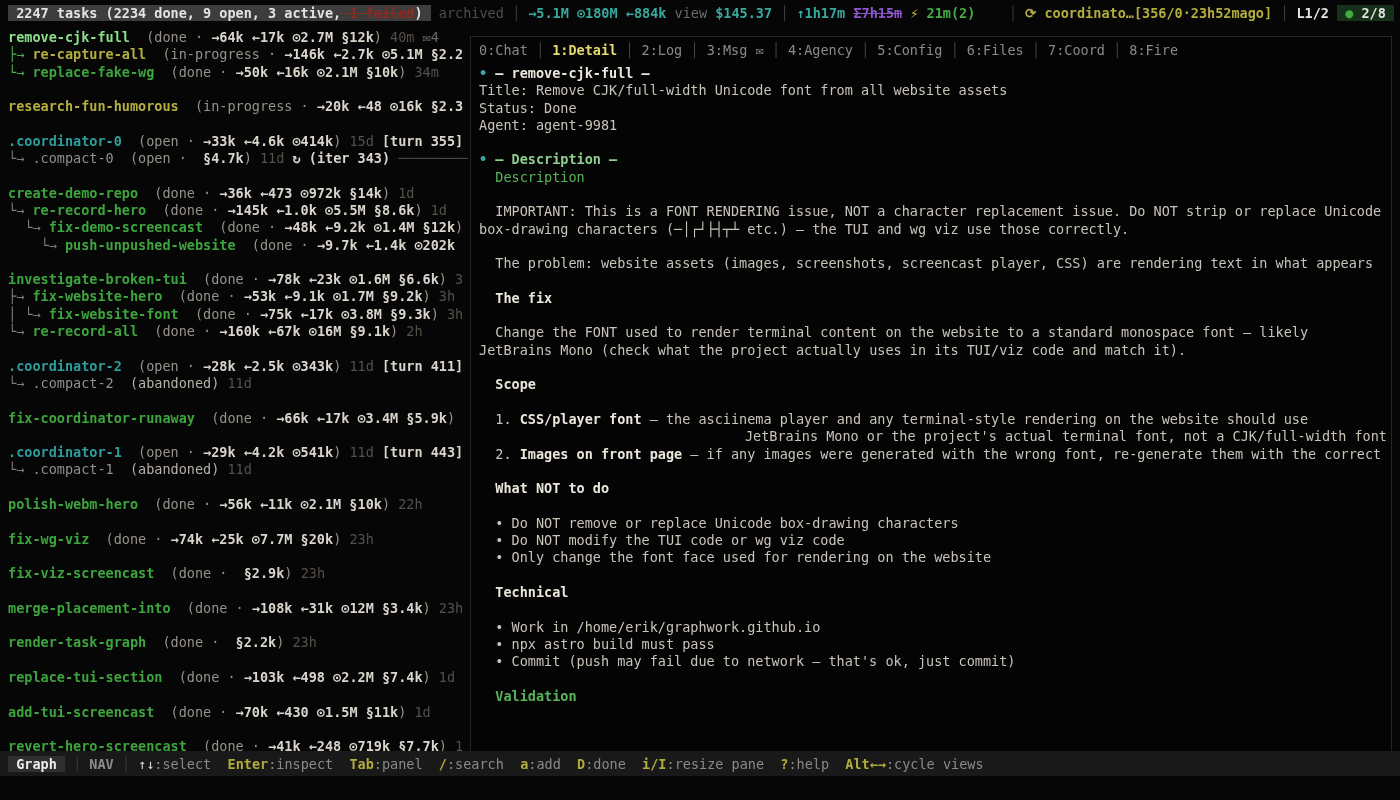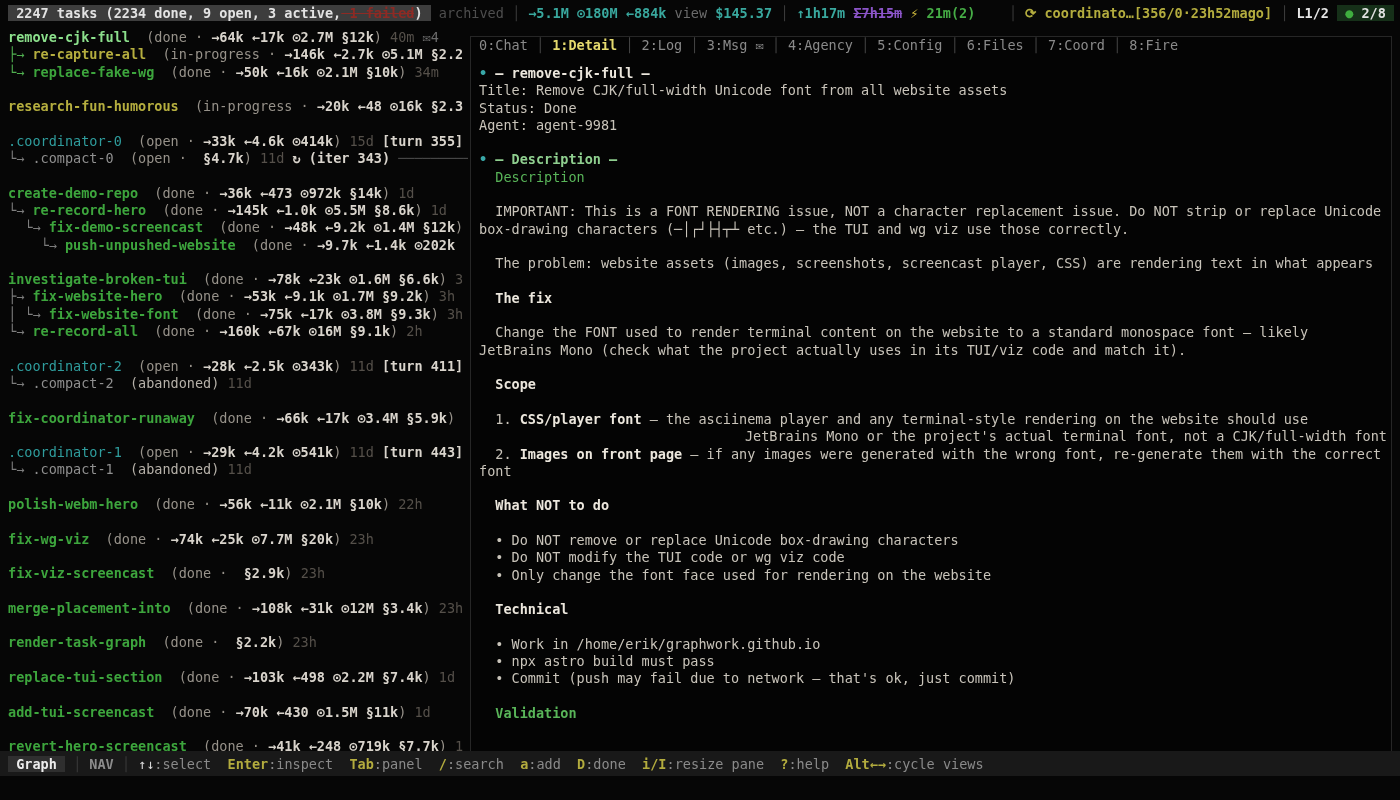--- a/index.html
+++ b/index.html
@@ -2,21 +2,21 @@
 <html><head>
 <meta charset="utf-8">
 <style>
   *{margin:0;padding:0;box-sizing:border-box}
   html,body{width:1400px;height:800px;overflow:hidden}
   body{background:#060606;font-family:"DejaVu Sans Mono","Liberation Mono",monospace;font-size:13.5px;position:relative}
   .topbar{position:absolute;left:0;top:0;width:1400px;height:26px;display:flex;align-items:center;padding:0 6px 0 8px;overflow:hidden}
   .tasklist{position:absolute;left:8px;top:29px;width:460px;height:740px;overflow:hidden}
   .trow{height:17.3px;line-height:17.3px;white-space:pre;overflow:hidden}
   .detailpanel{position:absolute;left:470px;top:36px;width:922px;height:728px;border:1px solid #262626;overflow:hidden;background:#040404}
-  .tabs{height:26px;display:flex;padding-left:8px;white-space:pre;overflow:hidden}
+  .tabs{height:26px;display:flex;align-items:center;padding-left:8px;white-space:pre;overflow:hidden}
   .dcontent{padding:2px 4px 0 8px}
   .dline{height:17.3px;line-height:17.3px;white-space:pre;overflow:hidden}
   .footer{position:absolute;left:0;top:751px;width:1400px;height:25px;background:#191919;display:flex;align-items:center;padding-left:8px;white-space:pre;overflow:hidden}
   .topbar span,.tabs span,.footer span,.trow span,.dline span{white-space:pre}
   .c-chip{background:#3d3d3d;color:#e3e3e3;font-weight:bold}
   .c-chipfail{background:#3d3d3d;color:#8e2a24;font-weight:bold;text-decoration:line-through}
   .c-dim2{color:#4e4e4e}
   .c-sep{color:#3a3a3a}
   .c-teal{color:#39a89e;font-weight:bold}
   .c-dim{color:#6b6b6b}
@@ -25,21 +25,21 @@
   .c-green{color:#46ad46;font-weight:bold}
   .c-olive{color:#b3ac3e;font-weight:bold}
   .c-white{color:#e6e6e6;font-weight:bold}
   .c-gchipdot{background:#163019;color:#3fae3f;font-weight:bold}
   .c-gchiptxt{background:#163019;color:#e3e3e3;font-weight:bold}
   .c-flex{flex:1}
 
   .c-nsel{color:#8ce08c;font-weight:bold}
   .c-ndone{color:#3da53d;font-weight:bold}
   .c-nprog{color:#b5ae3f;font-weight:bold}
-  .c-ncoord{color:#2f9d9d;font-weight:normal}
+  .c-ncoord{color:#2f9d9d;font-weight:bold}
   .c-ndim{color:#8f8f8f}
   .c-tree{color:#7d7d7d}
   .c-treeg{color:#4fae4f}
   .c-st{color:#97928a}
   .c-num{color:#d9d4cc;font-weight:bold}
   .c-age{color:#55504a}
   .c-mail{color:#6b6b6b}
   .c-dash{color:#4a4a4a}
   .c-ab{color:#b6b1a9}
 
@@ -150,21 +150,20 @@
       <div class="dline" style="padding-left: 16.26px;"><span class="c-dbold">The fix</span></div>
       <div class="dline" style="padding-left: 0px;"></div>
       <div class="dline" style="padding-left: 16.26px;"><span class="c-dtxt">Change the FONT used to render terminal content on the website to a standard monospace font — likely</span></div>
       <div class="dline" style="padding-left: 0px;"><span class="c-dtxt">JetBrains Mono (check what the project actually uses in its TUI/viz code and match it).</span></div>
       <div class="dline" style="padding-left: 0px;"></div>
       <div class="dline" style="padding-left: 16.26px;"><span class="c-dbold">Scope</span></div>
       <div class="dline" style="padding-left: 0px;"></div>
       <div class="dline" style="padding-left: 16.26px;"><span class="c-dtxt">1. </span><span class="c-dbold">CSS/player font</span><span class="c-dtxt"> — the asciinema player and any terminal-style rendering on the website should use</span></div>
       <div class="dline" style="padding-left: 0px; text-align: right;"><span class="c-dtxt">JetBrains Mono or the project's actual terminal font, not a CJK/full-width font</span></div>
       <div class="dline" style="padding-left: 16.26px;"><span class="c-dtxt">2. </span><span class="c-dbold">Images on front page</span><span class="c-dtxt"> — if any images were generated with the wrong font, re-generate them with the correct</span></div>
-      <div class="dline" style="padding-left: 0px;"><span class="c-dtxt">font</span></div>
       <div class="dline" style="padding-left: 0px;"></div>
       <div class="dline" style="padding-left: 16.26px;"><span class="c-dbold">What NOT to do</span></div>
       <div class="dline" style="padding-left: 0px;"></div>
       <div class="dline" style="padding-left: 16.26px;"><span class="c-dtxt">• Do NOT remove or replace Unicode box-drawing characters</span></div>
       <div class="dline" style="padding-left: 16.26px;"><span class="c-dtxt">• Do NOT modify the TUI code or wg viz code</span></div>
       <div class="dline" style="padding-left: 16.26px;"><span class="c-dtxt">• Only change the font face used for rendering on the website</span></div>
       <div class="dline" style="padding-left: 0px;"></div>
       <div class="dline" style="padding-left: 16.26px;"><span class="c-dbold">Technical</span></div>
       <div class="dline" style="padding-left: 0px;"></div>
       <div class="dline" style="padding-left: 16.26px;"><span class="c-dtxt">• Work in /home/erik/graphwork.github.io</span></div>

